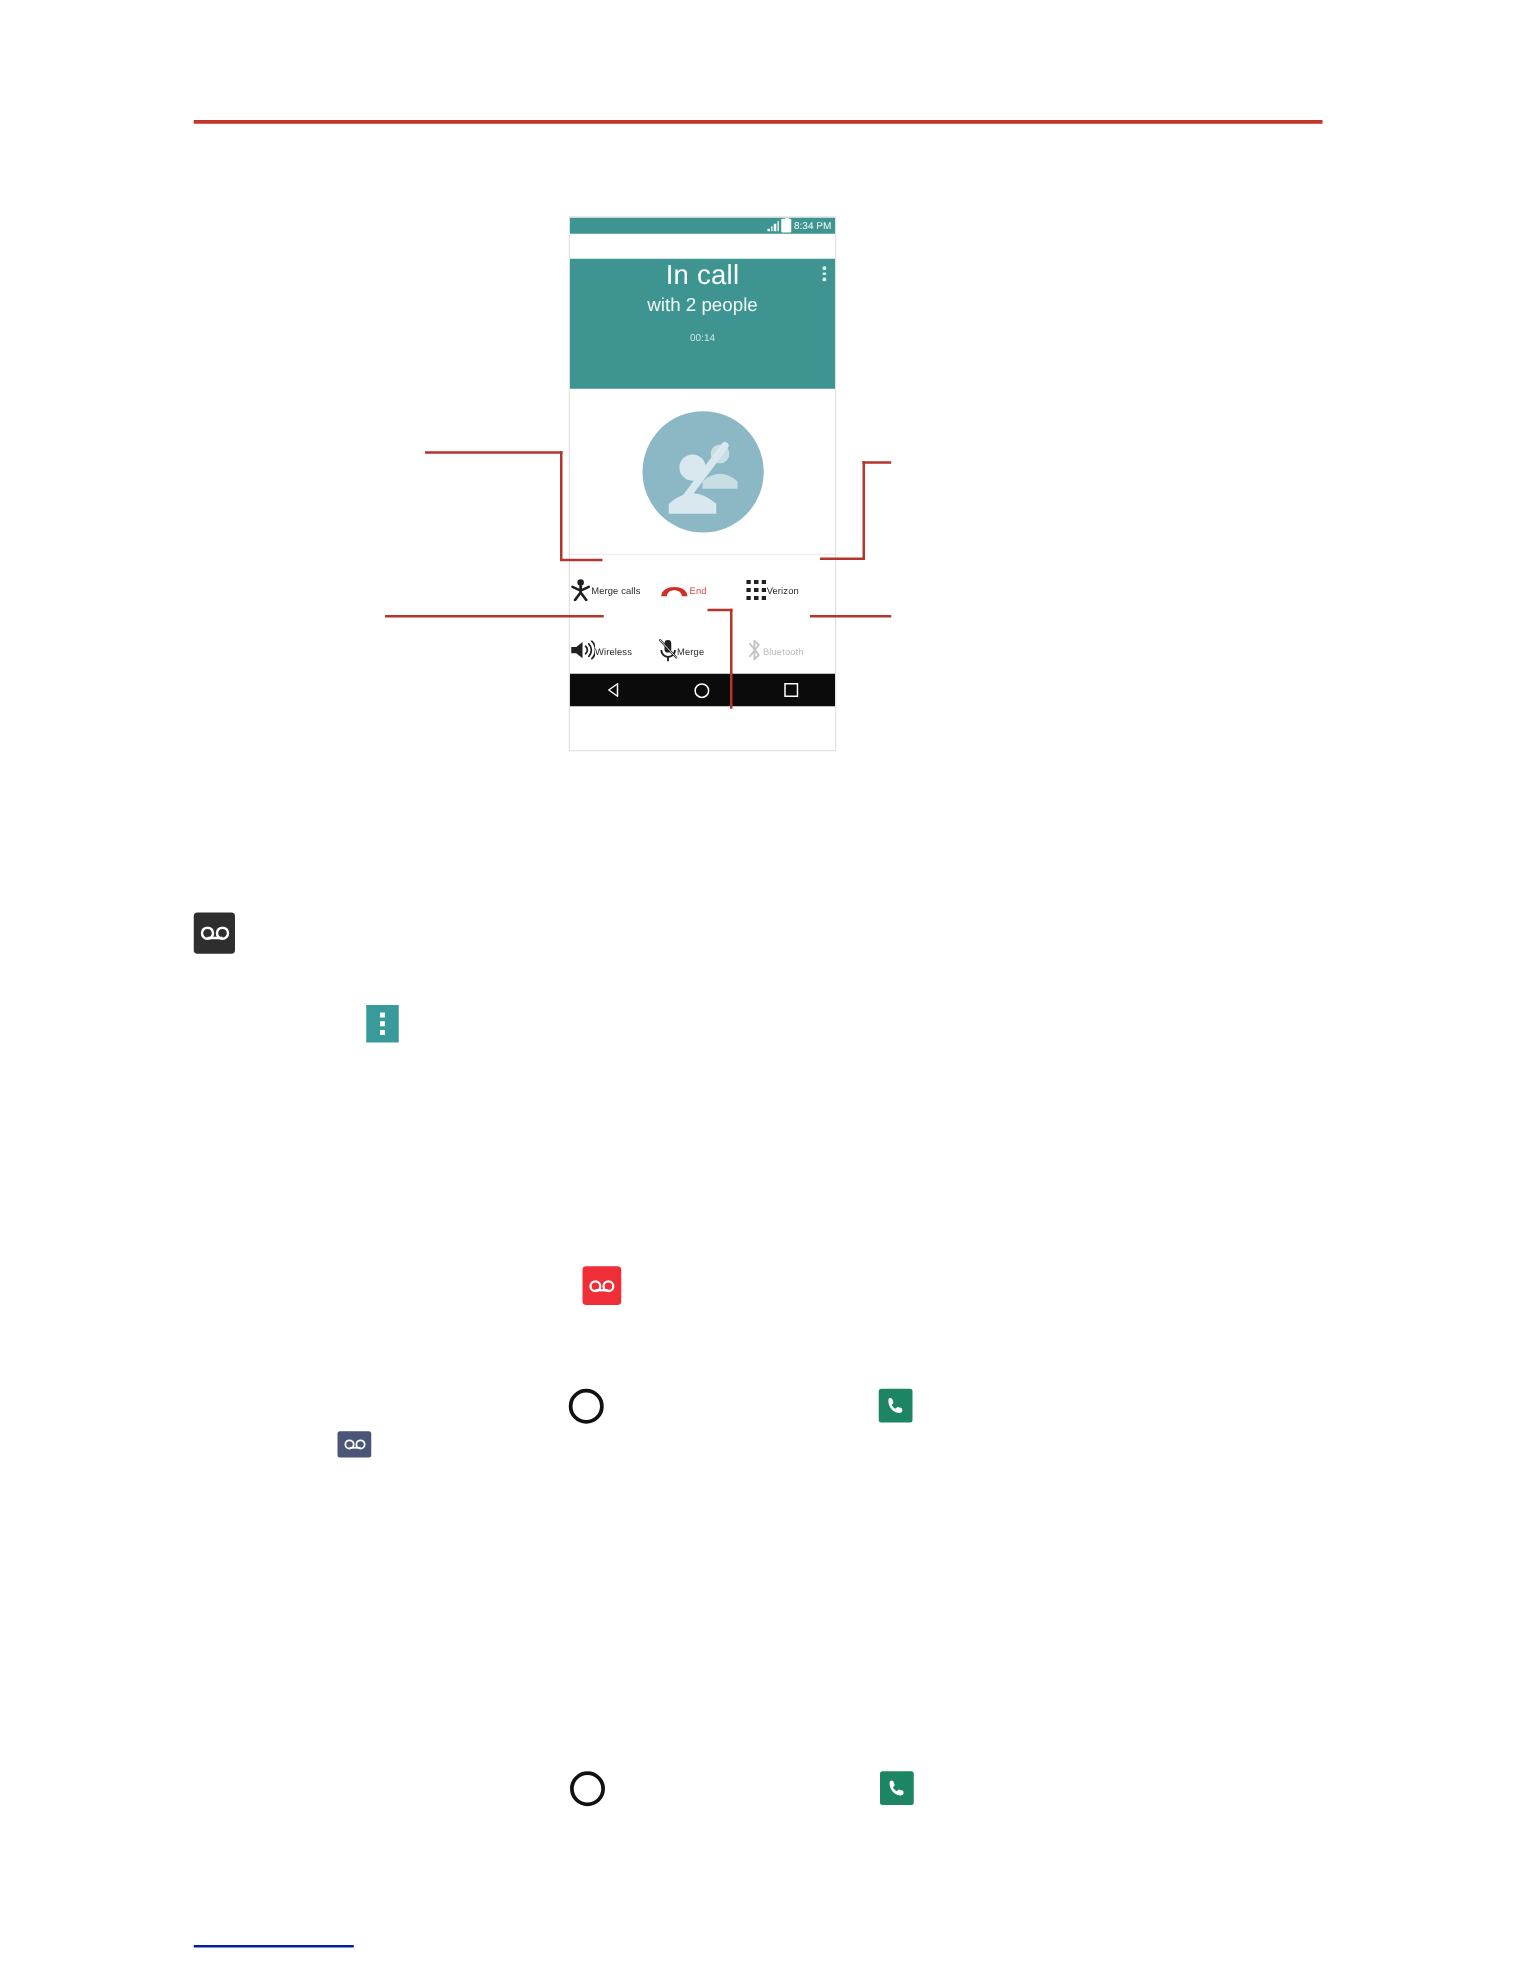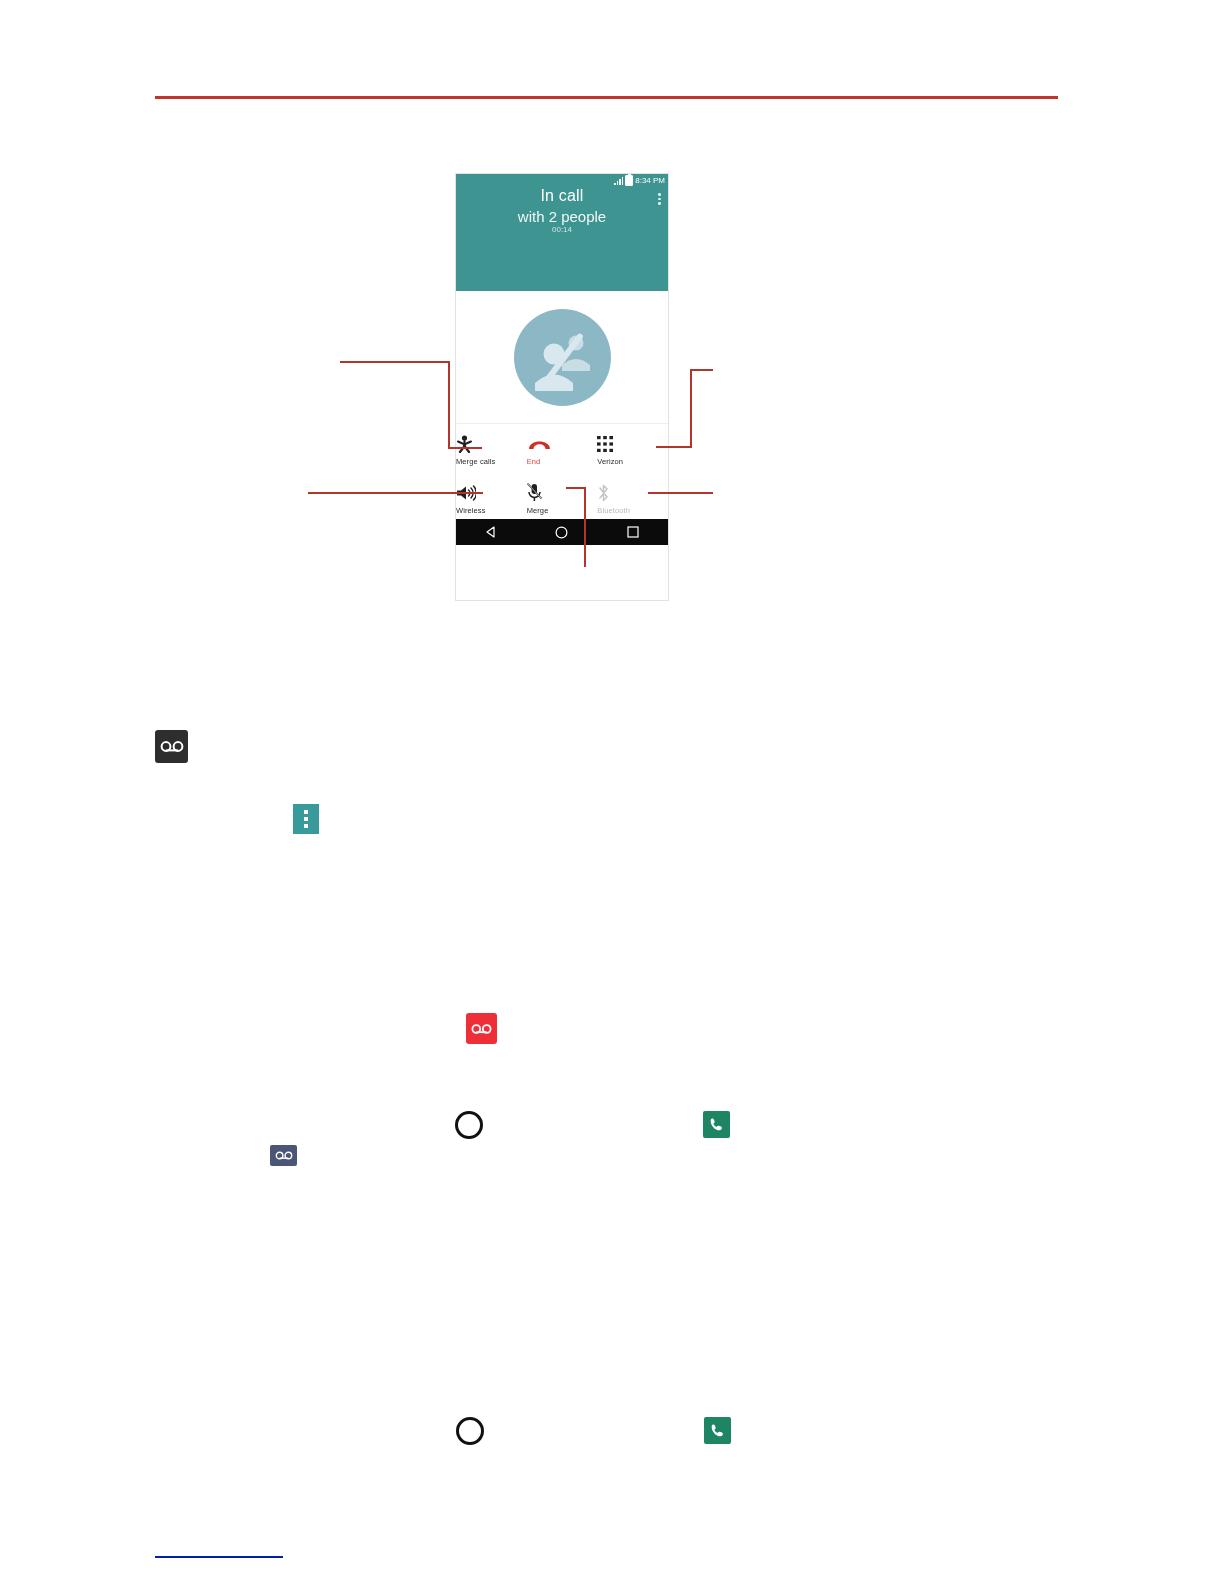--- a/index.html
+++ b/index.html
@@ -107,32 +107,33 @@
   }
   .kebab span { width: 2.5px; height: 2.5px; background: #dff0ef; border-radius: 50%; display: block; }
 
   .carrier {
     font-size: 8.5px;
     padding-top: 29px;
     color: #d6eceb;
     letter-spacing: 0.2px;
   }
   .incall {
-    font-size: 16px;
-    margin-top: 0;
+    font-size: 22px;
+    margin-top: 20px;
     font-weight: 400;
     letter-spacing: 0.2px;
   }
   .withppl {
     font-size: 15px;
     margin-top: 3px;
     color: #f0f8f7;
   }
   .timer {
     font-size: 8px;
+    margin-top: 13px;
     color: #cfe7e5;
   }
 
   .avatar-area {
     height: 132px;
     background: #ffffff;
     display: flex;
     align-items: center;
     justify-content: center;
     border-bottom: 1px solid #eeeeee;
@@ -149,22 +150,22 @@
     background: #ffffff;
     padding-top: 9px;
     display: grid;
     grid-template-columns: 1fr 1fr 1fr;
     row-gap: 11px;
     height: 95px;
     box-sizing: border-box;
   }
   .cbtn {
     display: flex;
-    flex-direction: column;
-    align-items: flex-start;
+    flex-direction: row;
+    align-items: center;
     justify-content: flex-start;
     cursor: pointer;
   }
   .cbtn .gl { height: 22px; display:flex; align-items:center; justify-content:center; }
   .cbtn .lbl {
     font-size: 7.5px;
     margin-top: 2px;
     color: #2b2b2b;
     letter-spacing: 0.1px;
   }

